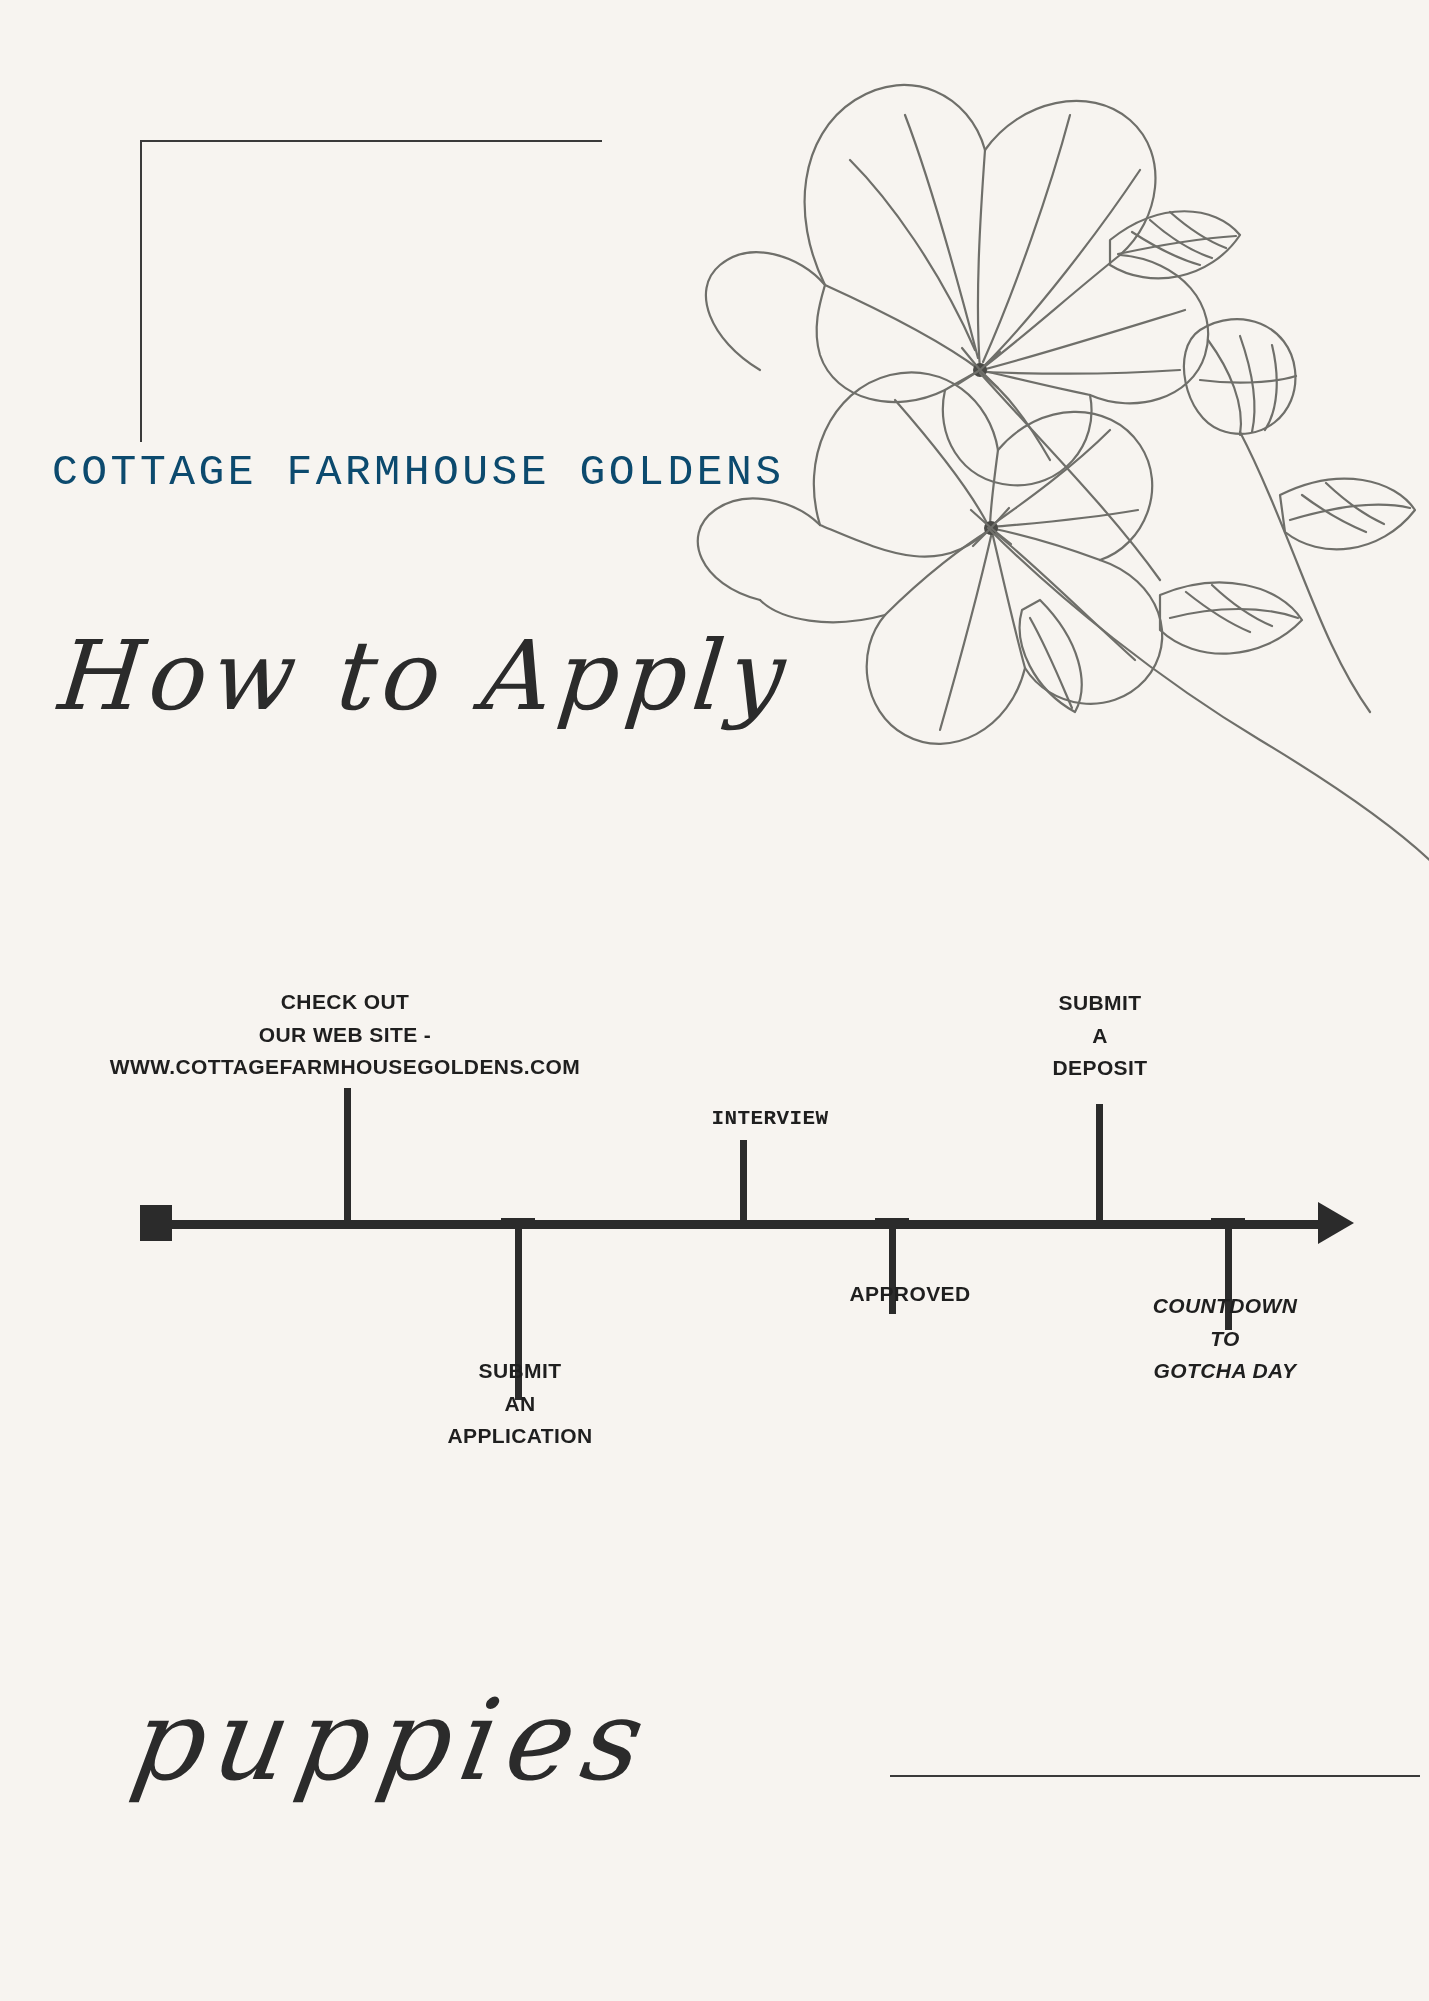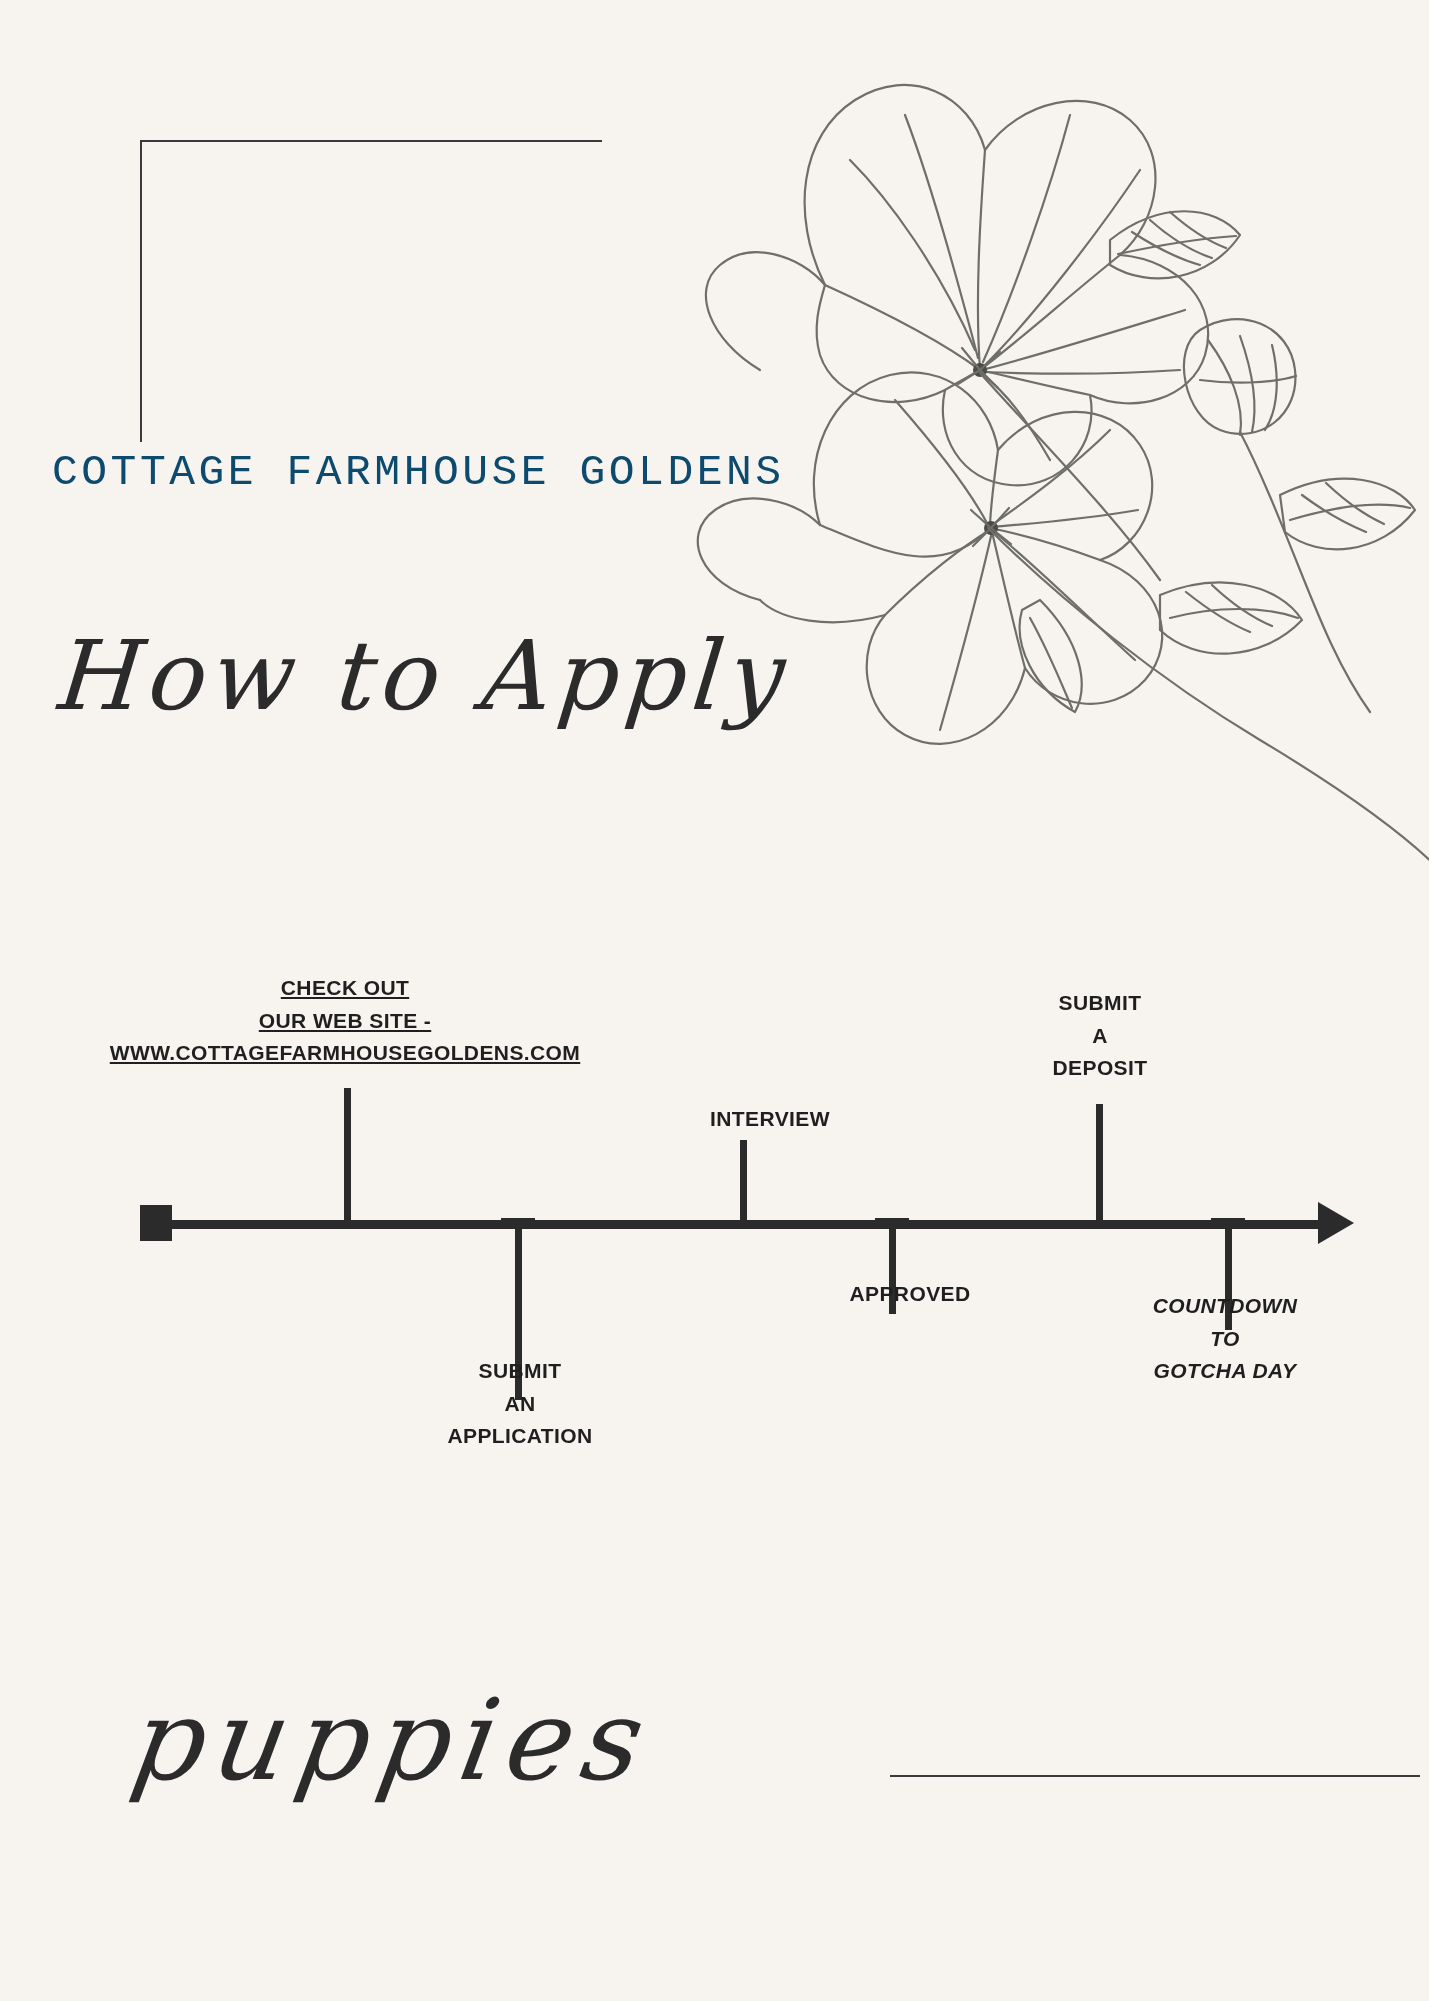--- a/index.html
+++ b/index.html
@@ -224,33 +224,33 @@
 
 <div class="script-headline">How to Apply</div>
 
 <div class="timeline">
   <div class="tl-axis"></div>
   <div class="tl-start-square"></div>
   <div class="tl-arrow"></div>
 
   <div class="stem" style="left:344px; top:148px; height:140px;"></div>
   <div class="nub" style="left:330px; top:281px;"></div>
-  <div class="tl-label" style="left:40px; top:32px; width:610px;text-decoration:underline;">CHECK OUT
+  <div class="tl-label" style="left:40px; top:46px; width:610px;">CHECK OUT
 OUR WEB SITE -
 WWW.COTTAGEFARMHOUSEGOLDENS.COM</div>
 
   <div class="stem" style="left:515px; top:284px; height:176px;"></div>
   <div class="nub" style="left:501px; top:278px;"></div>
   <div class="tl-label" style="left:360px; top:415px; width:320px;">SUBMIT
 AN
 APPLICATION</div>
 
   <div class="stem" style="left:740px; top:200px; height:88px;"></div>
   <div class="nub" style="left:726px; top:281px;"></div>
-  <div class="tl-label" style="left:600px; top:163px; width:340px;">INTERVIEW</div>
+  <div class="tl-label" style="left:600px; top:163px; width:340px;font-family:Liberation Mono, monospace;">INTERVIEW</div>
 
   <div class="stem" style="left:889px; top:284px; height:90px;"></div>
   <div class="nub" style="left:875px; top:278px;"></div>
   <div class="tl-label" style="left:740px; top:338px; width:340px;">APPROVED</div>
 
   <div class="stem" style="left:1096px; top:164px; height:124px;"></div>
   <div class="nub" style="left:1082px; top:281px;"></div>
   <div class="tl-label" style="left:960px; top:47px; width:280px;">SUBMIT
 A
 DEPOSIT</div>

